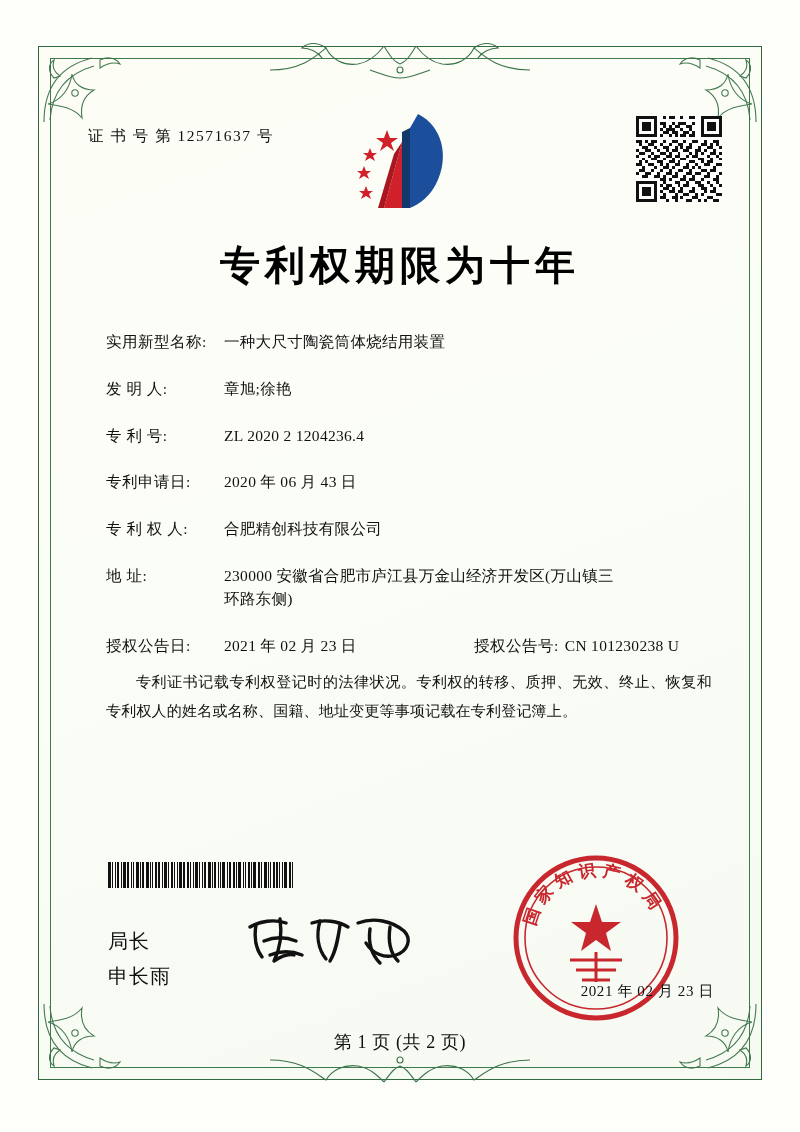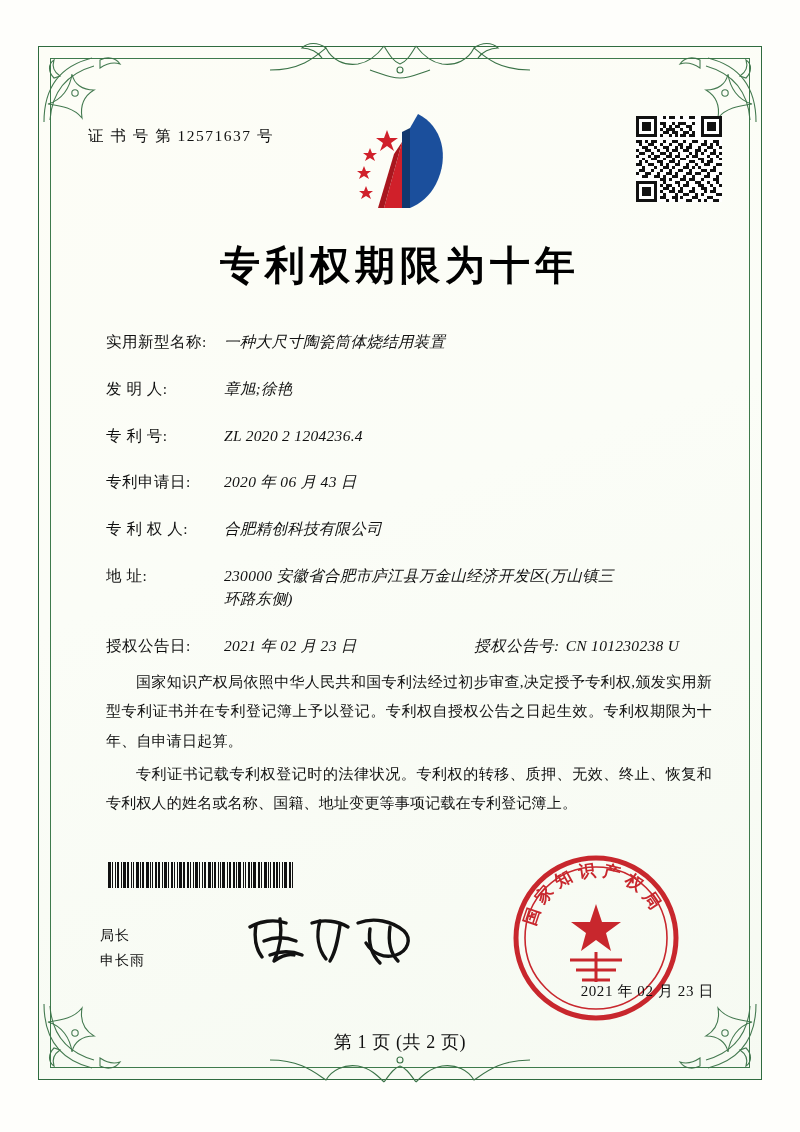--- a/index.html
+++ b/index.html
@@ -135,21 +135,20 @@
   }
   .field-label {
     width: 118px;
     flex: 0 0 118px;
     letter-spacing: 0.5px;
     white-space: nowrap;
   }
   .field-value {
     flex: 1;
     letter-spacing: 0.3px;
-    font-style: italic;
   }
   .field-value .line2 { display: block; }
 
   .field-row.inline2 .field-value {
     display: flex;
   }
   .pub-date { width: 250px; flex: 0 0 250px; }
   .pub-no-label { margin-right: 6px; letter-spacing: 0.5px; }
 
   
@@ -182,23 +181,23 @@
   .barcode i {
     display: block;
     background: #111;
     height: 100%;
     margin-right: 1.4px;
   }
 
   
   .sig-label {
     position: absolute;
-    left: 100px;
+    left: 108px;
     top: 924px;
-    font-size: 14px;
+    font-size: 20px;
     line-height: 1.75;
     letter-spacing: 1px;
     color: #111;
   }
   .sig-script {
     position: absolute;
     left: 240px;
     top: 905px;
     width: 190px;
     height: 70px;
@@ -589,21 +588,20 @@
       <div class="field-value">
         <span class="pub-date">2021 年 02 月 23 日</span>
         <span class="pub-no-label">授权公告号:</span>
         <span>CN 101230238 U</span>
       </div>
     </div>
 
   </div>
 
   <div class="paras">
-    <p>国家知识产权局依照中华人民共和国专利法经过初步审查,决定授予专利权,颁发实用新型专利证书并在专利登记簿上予以登记。专利权自授权公告之日起生效。专利权期限为十年、自申请日起算。</p>
     <p>专利证书记载专利权登记时的法律状况。专利权的转移、质押、无效、终止、恢复和专利权人的姓名或名称、国籍、地址变更等事项记载在专利登记簿上。</p>
   </div>
 
   <div class="barcode" id="barcode">
       <i style="width: 3px;"></i>
       <i style="width: 1px;"></i>
       <i style="width: 1px;"></i>
       <i style="width: 2px;"></i>
       <i style="width: 1px;"></i>
       <i style="width: 3px;"></i>

